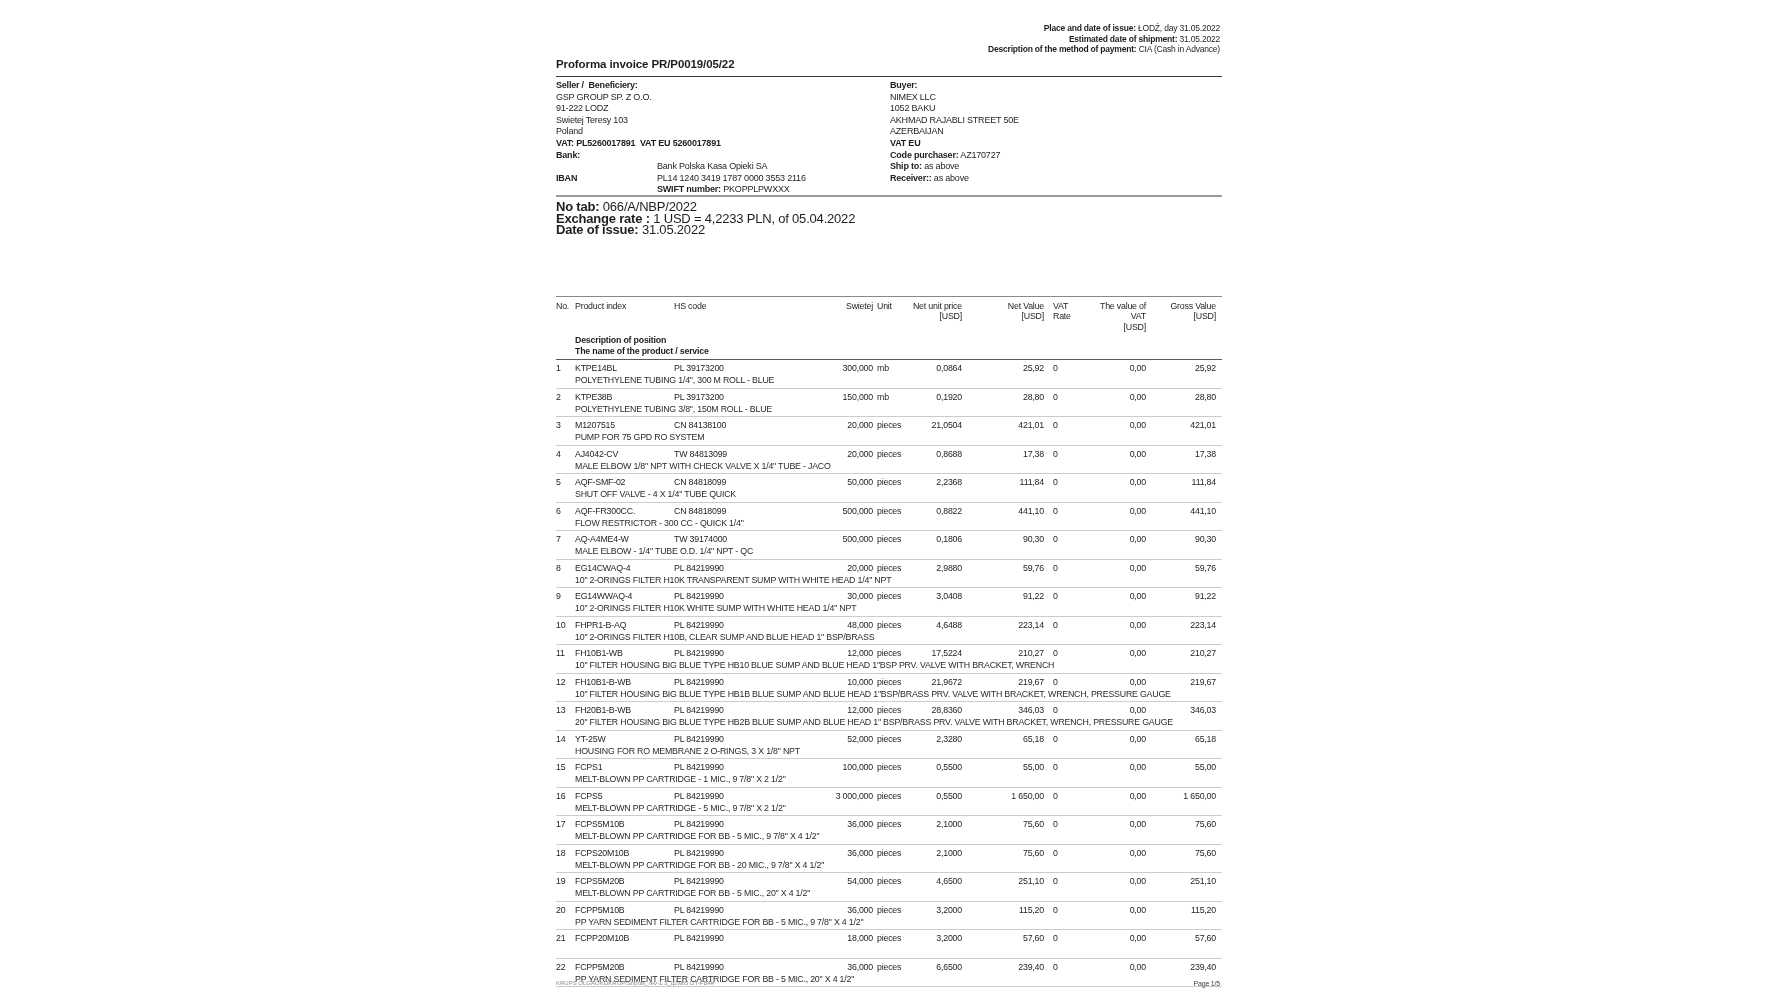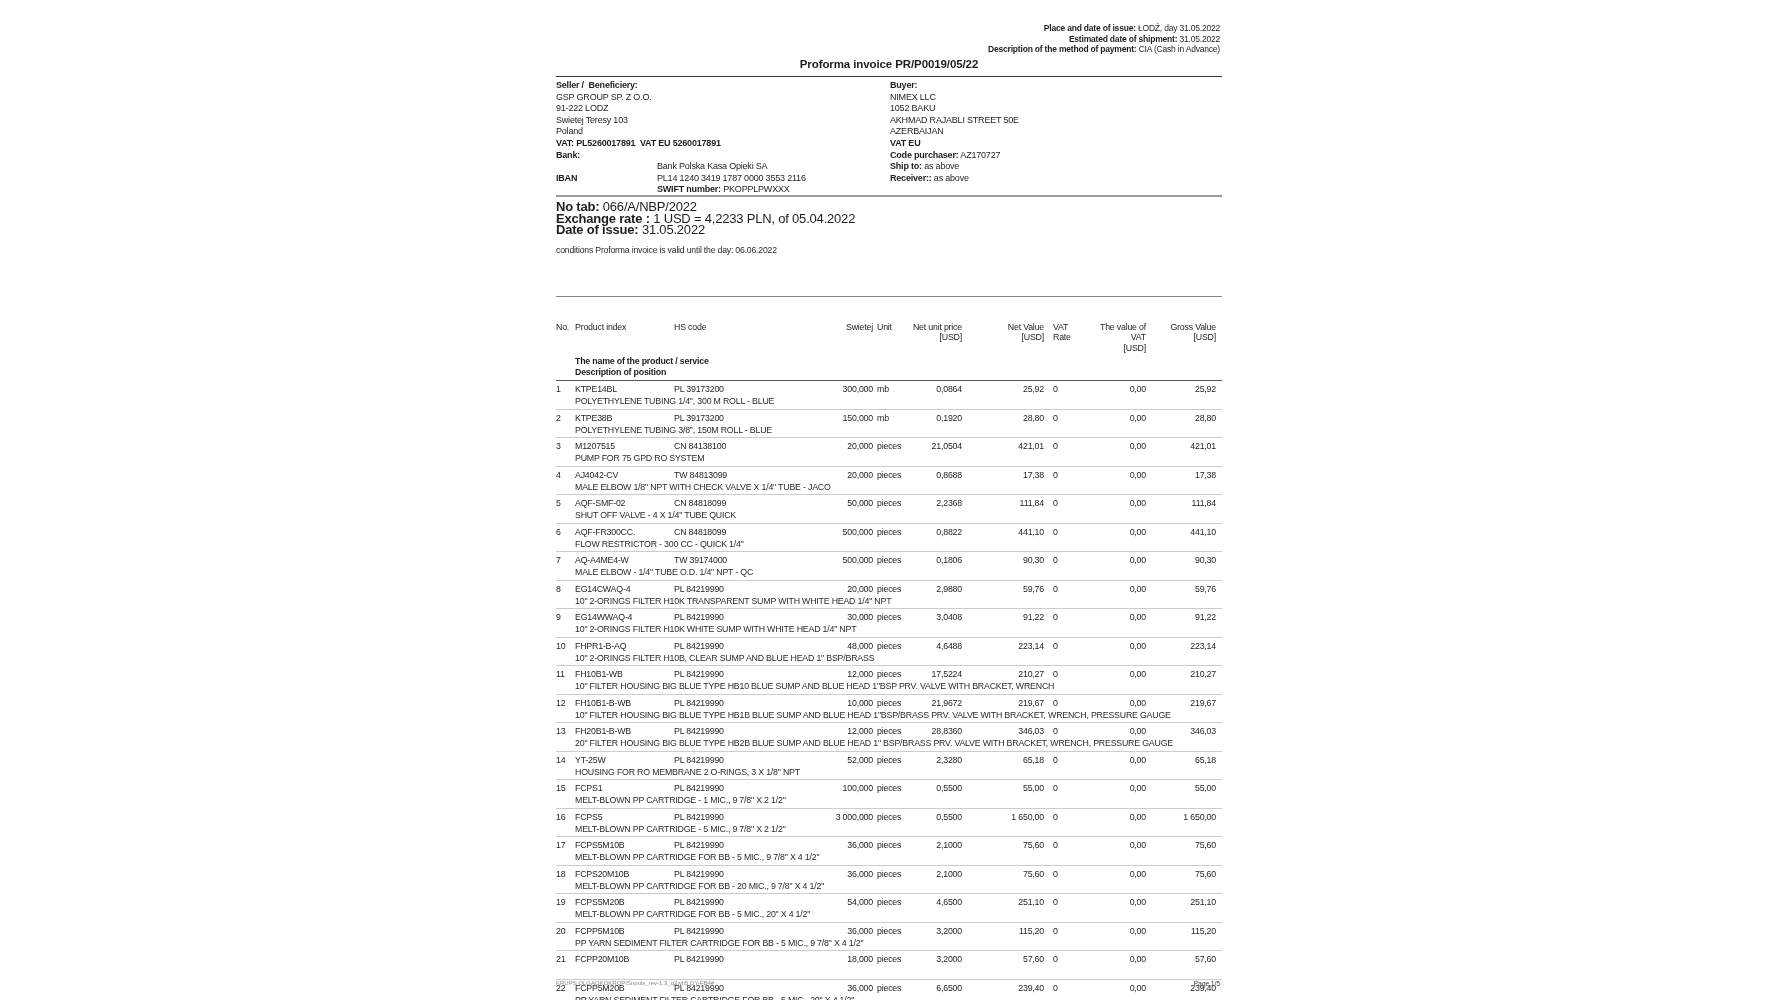--- a/index.html
+++ b/index.html
@@ -3,39 +3,39 @@
 <meta charset="utf-8">
 <style>
   html,body{margin:0;padding:0;}
   body{width:1778px;height:1000px;background:#ffffff;position:relative;overflow:hidden;
        font-family:"Liberation Sans", sans-serif;color:#1e1e1e;letter-spacing:-0.2px;}
   .page{position:absolute;left:556px;top:12px;width:666px;height:1000px;background:#fff;}
   .b{font-weight:bold;}
   .pre{white-space:pre-wrap;}
 
   .meta{position:absolute;top:11px;right:2px;text-align:right;font-size:8.5px;line-height:10.6px;}
-  .title{position:absolute;top:46px;left:0;width:100%;text-align:center;font-size:11.5px;font-weight:bold;letter-spacing:-0.1px;}
+  .title{position:absolute;top:46px;left:0;width:100%;font-size:11.5px;font-weight:bold;letter-spacing:-0.1px;}
   .title-rule{position:absolute;top:64px;left:0;width:100%;border-top:1px solid #3a3a3a;}
 
   .parties{position:absolute;top:68px;left:0;width:100%;font-size:9px;line-height:11.6px;}
   .seller{position:absolute;left:0;top:0;width:332px;}
   .buyer{position:absolute;left:334px;top:0;width:332px;}
   .bankrow .bl{display:inline-block;width:101px;}
 
   .divider{position:absolute;top:183px;left:0;width:100%;border-top:2px solid #9a9a9a;}
   .info{position:absolute;top:189px;left:0;font-size:13px;line-height:11.6px;}
   .terms{position:absolute;top:233px;left:0;width:100%;font-size:8.7px;line-height:11.5px;color:#2a2a2a;}
 
   .table{position:absolute;top:284px;left:0;width:666px;border-top:1px solid #888;font-size:8.8px;white-space:nowrap;}
   .grid{display:grid;grid-template-columns:19px 99px 100px 99px 28px 61px 82px 40px 62px 70px;}
   .c{overflow:visible;}
   .r{text-align:right;}
   .c5{padding-left:4px;}
   .c8{padding-left:9px;}
-  .thead{padding-top:4px;min-height:34px;font-size:8.8px;margin-top:21px;}
+  .thead{padding-top:4px;min-height:34px;font-size:8.8px;}
   .thead .ln{display:block;line-height:10.3px;}
   .subhead{padding-left:19px;font-weight:bold;line-height:11px;padding-bottom:2px;border-bottom:1px solid #5a5a5a;}
   .item{height:27.5px;border-bottom:1px solid #cccccc;}
   .item .line1{padding-top:2px;line-height:12px;}
   .item .line2{padding-left:19px;line-height:12.5px;color:#2a2a2a;}
 
   .footer{position:absolute;top:968px;left:0;width:100%;}
   .doc-code{position:absolute;left:0;top:0;font-size:6px;color:#8a8a8a;letter-spacing:0;}
   .page-num{position:absolute;right:2px;top:0;font-size:7px;color:#444;}
 </style>
@@ -81,21 +81,20 @@
 
   <div class="divider"></div>
 
   <div class="info">
     <div><span class="b">No tab:</span> <span>066/A/NBP/2022</span></div>
     <div><span class="b">Exchange rate :</span> <span>1 USD = 4,2233 PLN, of 05.04.2022</span></div>
     <div><span class="b">Date of issue:</span> <span>31.05.2022</span></div>
   </div>
 
   <div class="terms">
-    <div>conditions Proforma invoice is valid until the day: 06.06.2022</div>
   </div>
 
   <div class="table">
     <div class="thead grid">
       <div class="c">
           <span class="ln">No.</span>
         </div>
       <div class="c">
           <span class="ln b0">Product index</span>
         </div>
@@ -124,22 +123,22 @@
           <span class="ln">The value of</span>
           <span class="ln">VAT</span>
           <span class="ln">[USD]</span>
         </div>
       <div class="c r">
           <span class="ln">Gross Value</span>
           <span class="ln">[USD]</span>
         </div>
     </div>
     <div class="subhead">
+      <div>Description of position</div>
       <div>The name of the product / service</div>
-      <div>Description of position</div>
     </div>
     <div>
         <div class="item">
           <div class="line1 grid">
             <div class="c">1</div>
             <div class="c">KTPE14BL</div>
             <div class="c">PL 39173200</div>
             <div class="c r">300,000</div>
             <div class="c c5">mb</div>
             <div class="c r">0,0864</div>

